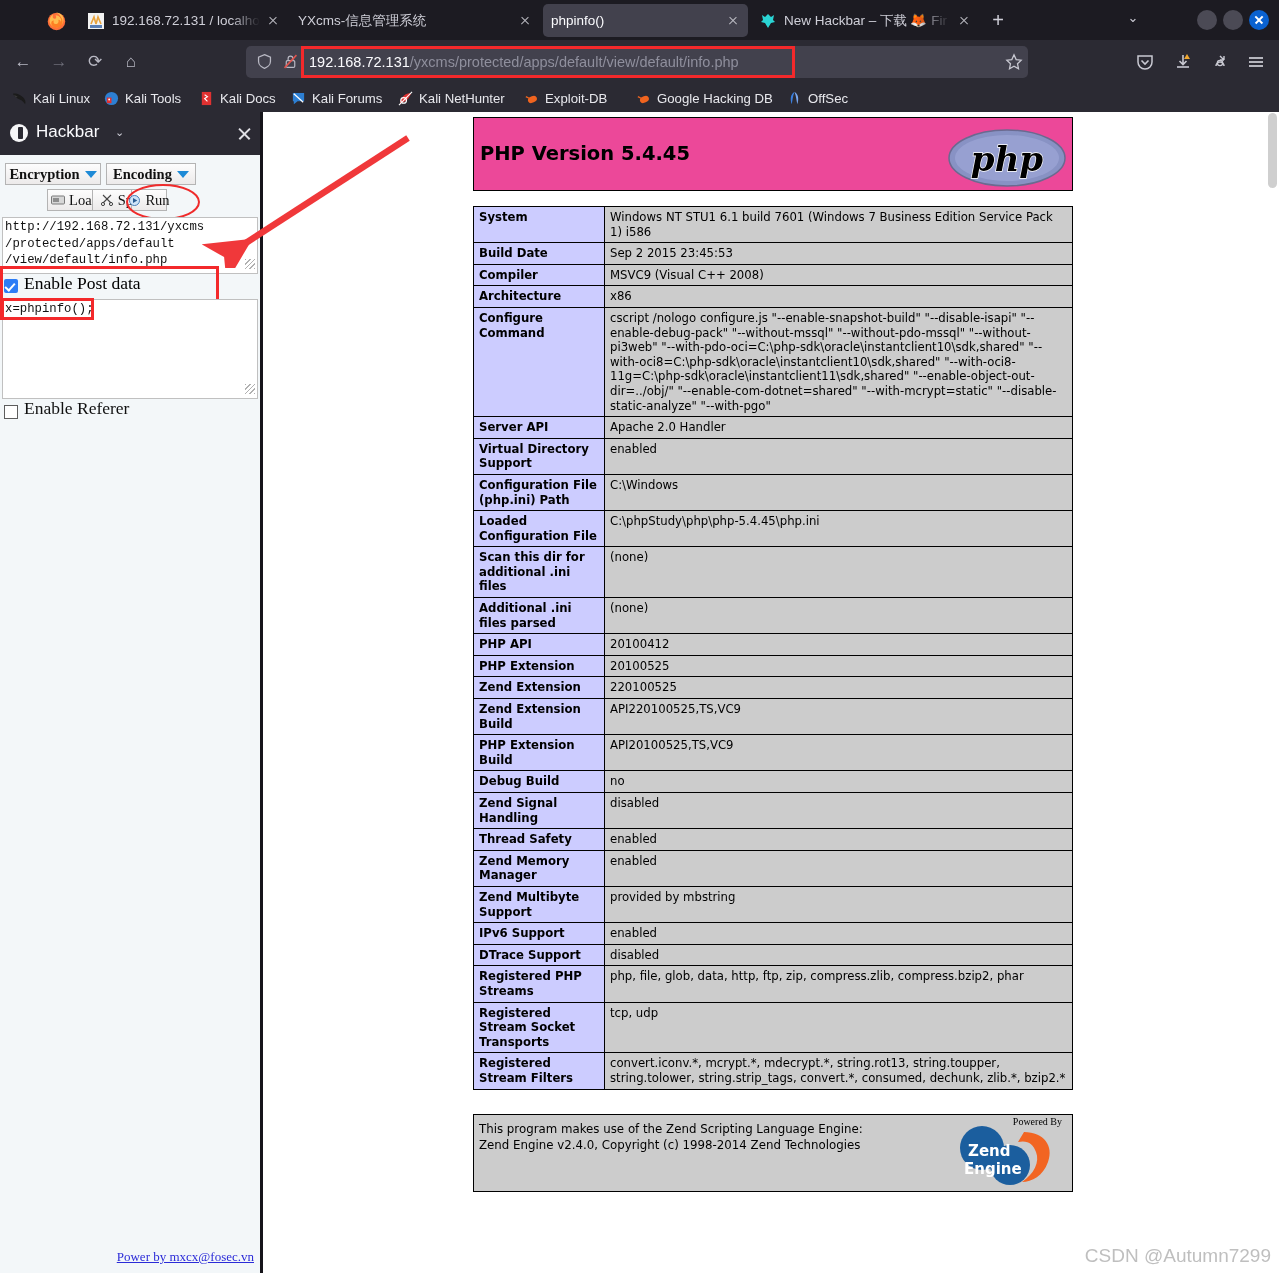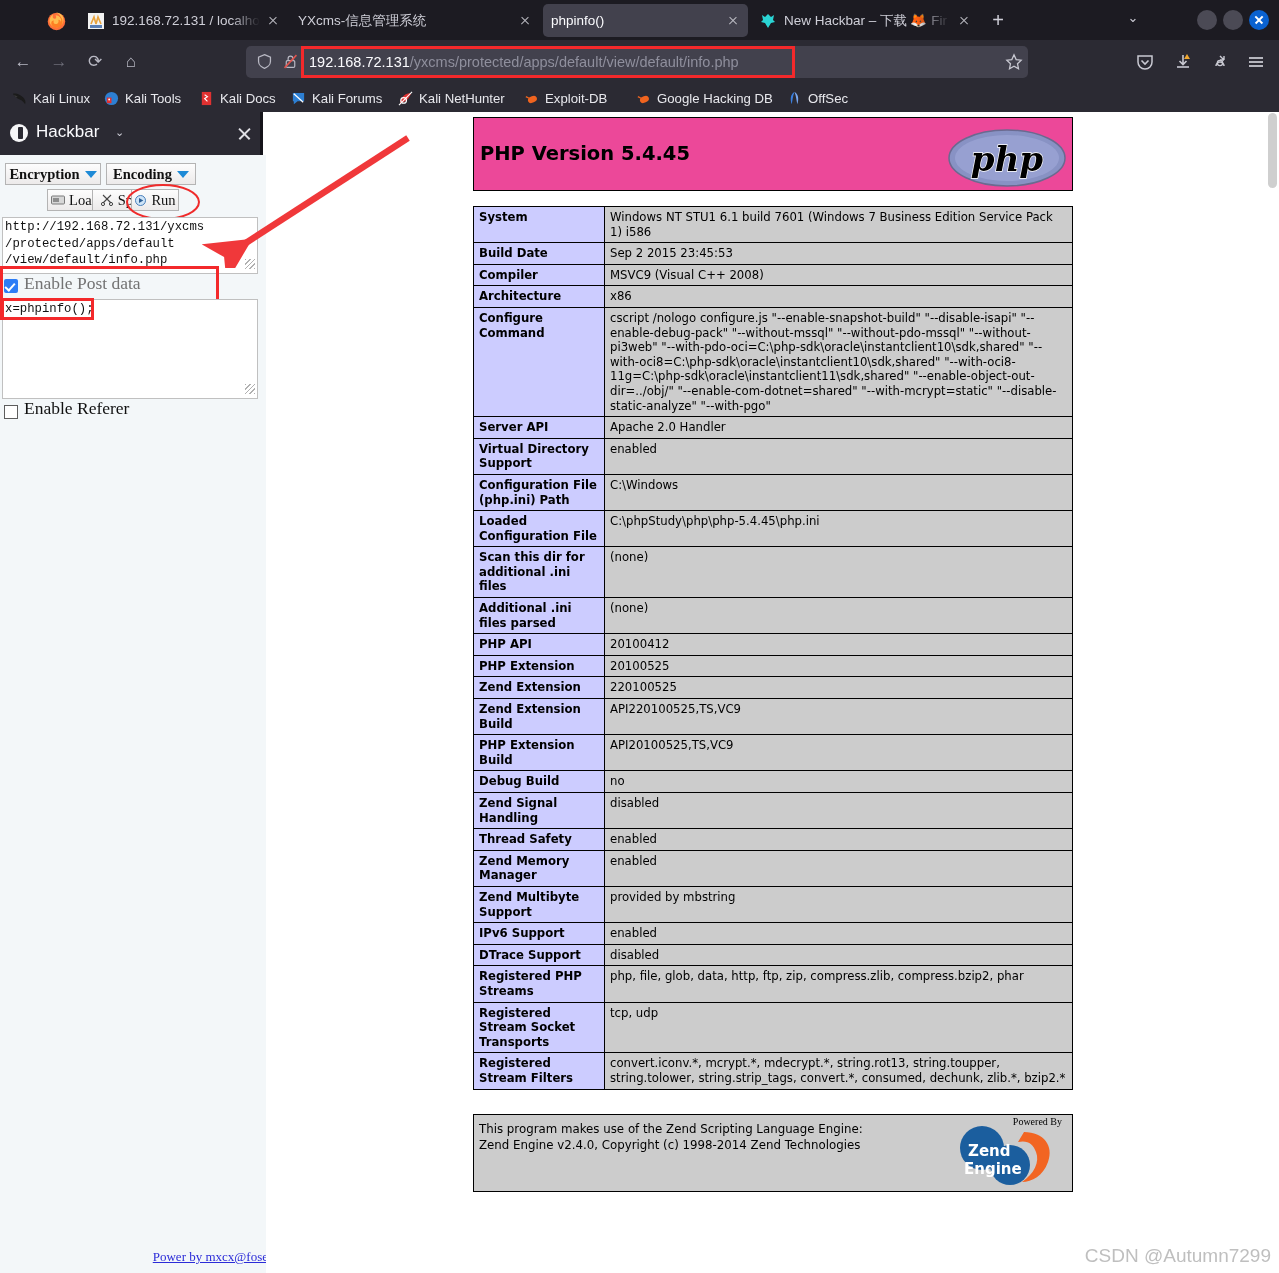--- a/index.html
+++ b/index.html
@@ -60,43 +60,43 @@
   #sb-icon{position:absolute;left:10px;top:12px;width:18px;height:18px;border-radius:50%;background:#f6f6f8;}
   #sb-icon:after{content:"";position:absolute;left:8px;top:3px;width:5px;height:12px;background:#2b2a33;border-radius:1px;}
   #sb-title{position:absolute;left:36px;top:10px;font-size:17px;color:#fbfbfe;}
   #sb-chev{position:absolute;left:115px;top:14px;font-size:11px;color:#cfcfd8;}
   #sb-close{position:absolute;left:236px;top:13px;width:17px;height:17px;}
   #sb-close:before,#sb-close:after{content:"";position:absolute;left:1px;top:8px;width:15px;height:1.6px;background:#e0e0e6;}
   #sb-close:before{transform:rotate(45deg);}
   #sb-close:after{transform:rotate(-45deg);}
 
   #hb{position:absolute;left:0;top:43px;width:260px;height:1118px;background:#f3f7f9;
-      font-family:"Liberation Serif",serif;padding-left:36px;}
+      font-family:"Liberation Serif",serif;}
   .hbbtn{display:inline-flex;align-items:center;justify-content:center;
      border:1px solid #b4b4b4;background:linear-gradient(#fdfdfd,#eceaea);
      font-family:"Liberation Serif",serif;font-size:14.5px;color:#111;box-sizing:border-box;}
   .hbbtn.bold{font-weight:bold;}
   #btn-encryption{position:absolute;left:5px;top:8px;width:96px;height:22px;}
   #btn-encoding{position:absolute;left:106px;top:8px;width:90px;height:22px;}
   .caret{display:inline-block;width:0;height:0;margin-left:5px;border-left:6px solid transparent;
      border-right:6px solid transparent;border-top:7px solid #1e8ad6;}
   #btn-load{position:absolute;left:3px;top:34px;width:56px;height:22px;margin-left:44px;}
   #btn-split{position:absolute;left:65px;top:34px;width:61px;height:22px;margin-left:27px;}
-  #btn-run{position:absolute;left:131px;top:34px;width:48px;height:22px;}
+  #btn-run{position:absolute;left:131px;top:34px;width:36px;height:22px;}
   .micon{width:14px;height:12px;margin-right:4px;flex:0 0 auto;}
   #run-ellipse{position:absolute;left:126px;top:29px;width:70px;height:32px;border:2.6px solid #ef2b2b;border-radius:50%;pointer-events:none;}
 
   #url-area{position:absolute;left:2px;top:62px;width:256px;height:57px;background:#fff;border:1px solid #c0c0c0;box-sizing:border-box;}
   #url-text{position:absolute;left:5px;top:64px;width:250px;font-family:"Liberation Mono",monospace;font-size:12.3px;line-height:16.5px;color:#111;white-space:pre;}
   #url-redbox{position:absolute;left:0px;top:111px;width:219px;height:54px;border:3px solid #f3292b;box-sizing:border-box;}
   #url-resize{position:absolute;left:245px;top:104px;width:10px;height:10px;}
 
   #chk-post{position:absolute;left:4px;top:124px;width:14px;height:14px;background:#2d7df6;border-radius:2px;}
   #chk-post:after{content:"";position:absolute;left:3.3px;top:2px;width:4px;height:8px;border:solid #fff;border-width:0 2px 2px 0;transform:rotate(42deg);}
-  #lbl-post{position:absolute;left:24px;top:118px;font-size:17.5px;color:#737373;}
+  #lbl-post{position:absolute;left:24px;top:118px;font-size:17.5px;color:#000000;}
   #post-area{position:absolute;left:2px;top:144px;width:256px;height:100px;background:#fff;border:1px solid #c0c0c0;box-sizing:border-box;}
   #post-text{position:absolute;left:5px;top:147px;font-family:"Liberation Mono",monospace;font-size:12.3px;color:#111;}
   #post-redbox{position:absolute;left:1px;top:143px;width:93px;height:22px;border:3px solid #f3292b;box-sizing:border-box;}
   #post-resize{position:absolute;left:245px;top:229px;width:10px;height:10px;}
 
   #chk-ref{position:absolute;left:4px;top:250px;width:14px;height:14px;border:1.6px solid #5d5d5d;background:#fff;box-sizing:border-box;}
   #lbl-ref{position:absolute;left:24px;top:243px;font-size:17.5px;color:#111;}
   #hb-footer{position:absolute;left:0;top:1090px;width:258px;height:28px;}
   #hb-power{position:absolute;right:6px;top:1094px;font-family:"Liberation Serif",serif;font-size:13px;
       color:#2b2bd8;text-decoration:underline;}

